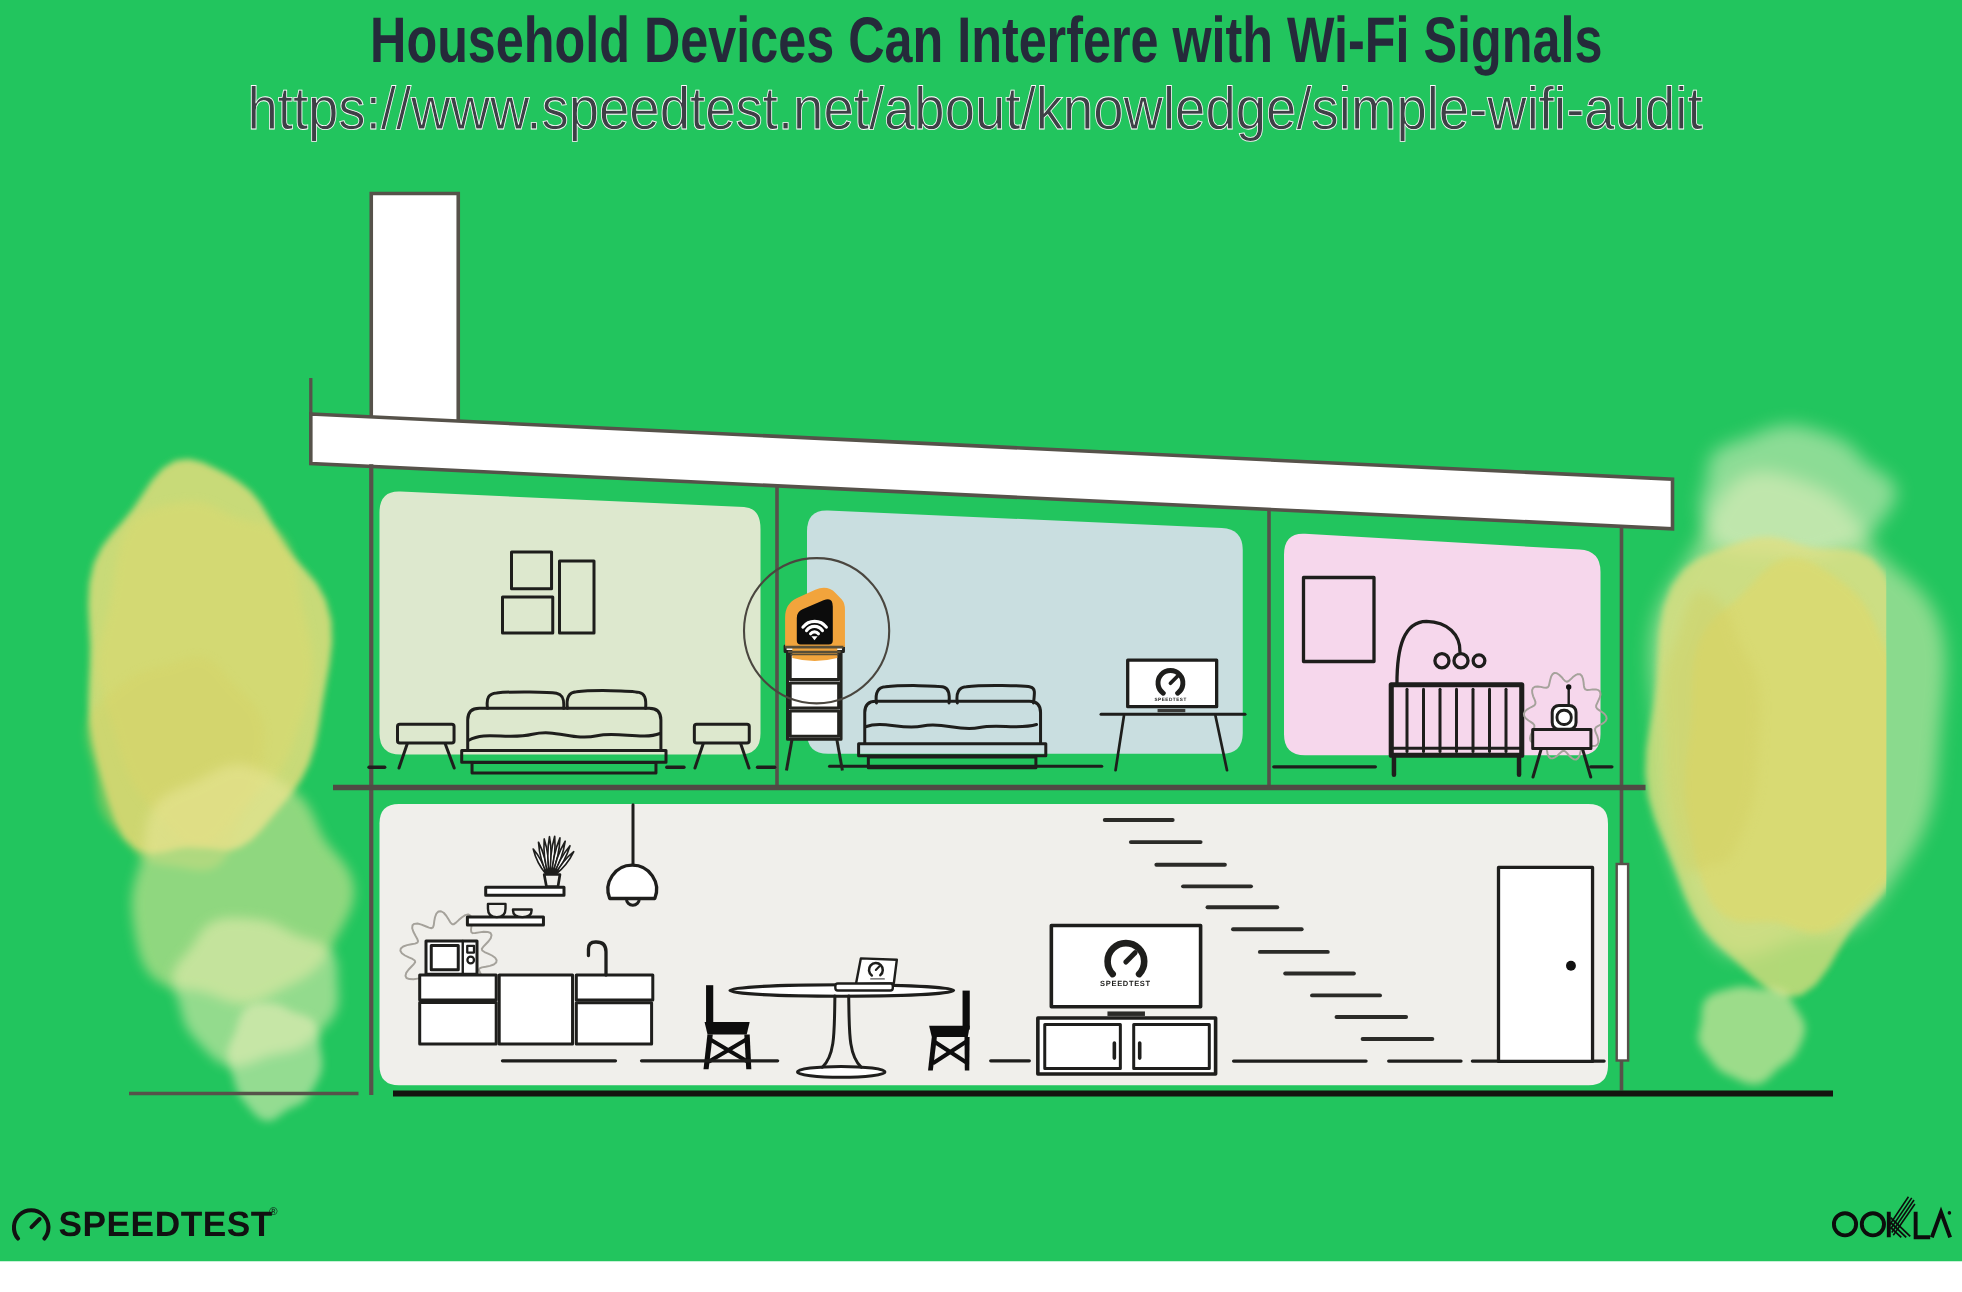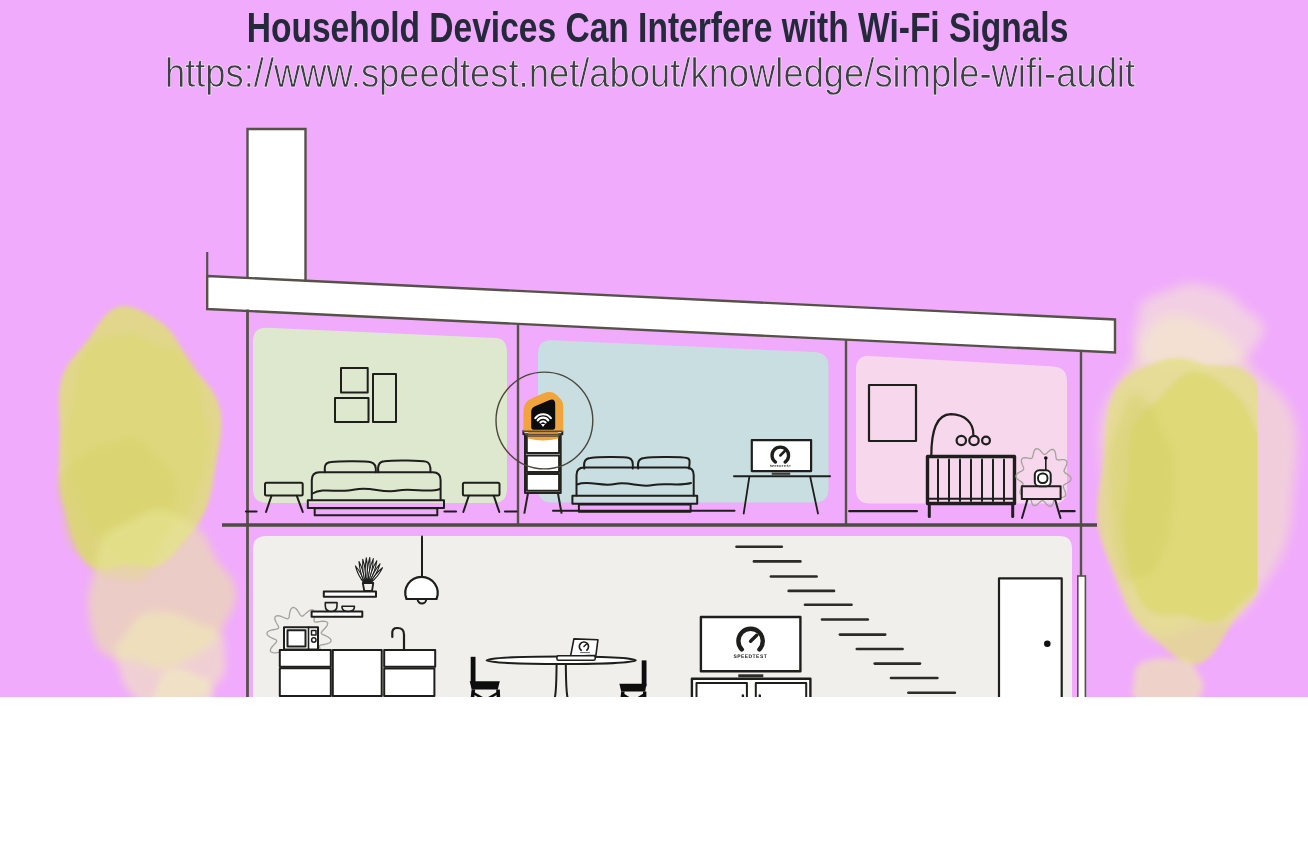--- a/index.html
+++ b/index.html
@@ -1,16 +1,16 @@
 <!DOCTYPE html>
 <html><head>
 <meta charset="utf-8">
 <style>
 html,body{margin:0;padding:0;background:#ffffff;}
-#page{position:relative;width:1308px;height:697px;overflow:hidden;font-family:"Liberation Sans",sans-serif;background:#f0abfc;}
+#page{position:relative;width:1308px;height:841px;overflow:hidden;font-family:"Liberation Sans",sans-serif;background:#22c55e;}
 #title{position:absolute;left:0;top:3px;width:1308px;text-align:center;font-weight:bold;font-size:43px;color:#252a3a;transform:translateX(3.5px) scaleX(0.78);letter-spacing:0px;}
 #url{position:absolute;left:0;top:51px;width:1308px;text-align:center;font-size:40px;color:#3e4046;transform:translateX(-4px) scaleX(0.909);-webkit-text-stroke:0.55px #ffffff;}
 svg text{text-rendering:geometricPrecision;}
 </style>
 </head>
 <body>
 <div id="page">
 
 <div id="title">Household Devices Can Interfere with Wi-Fi Signals</div>
 

